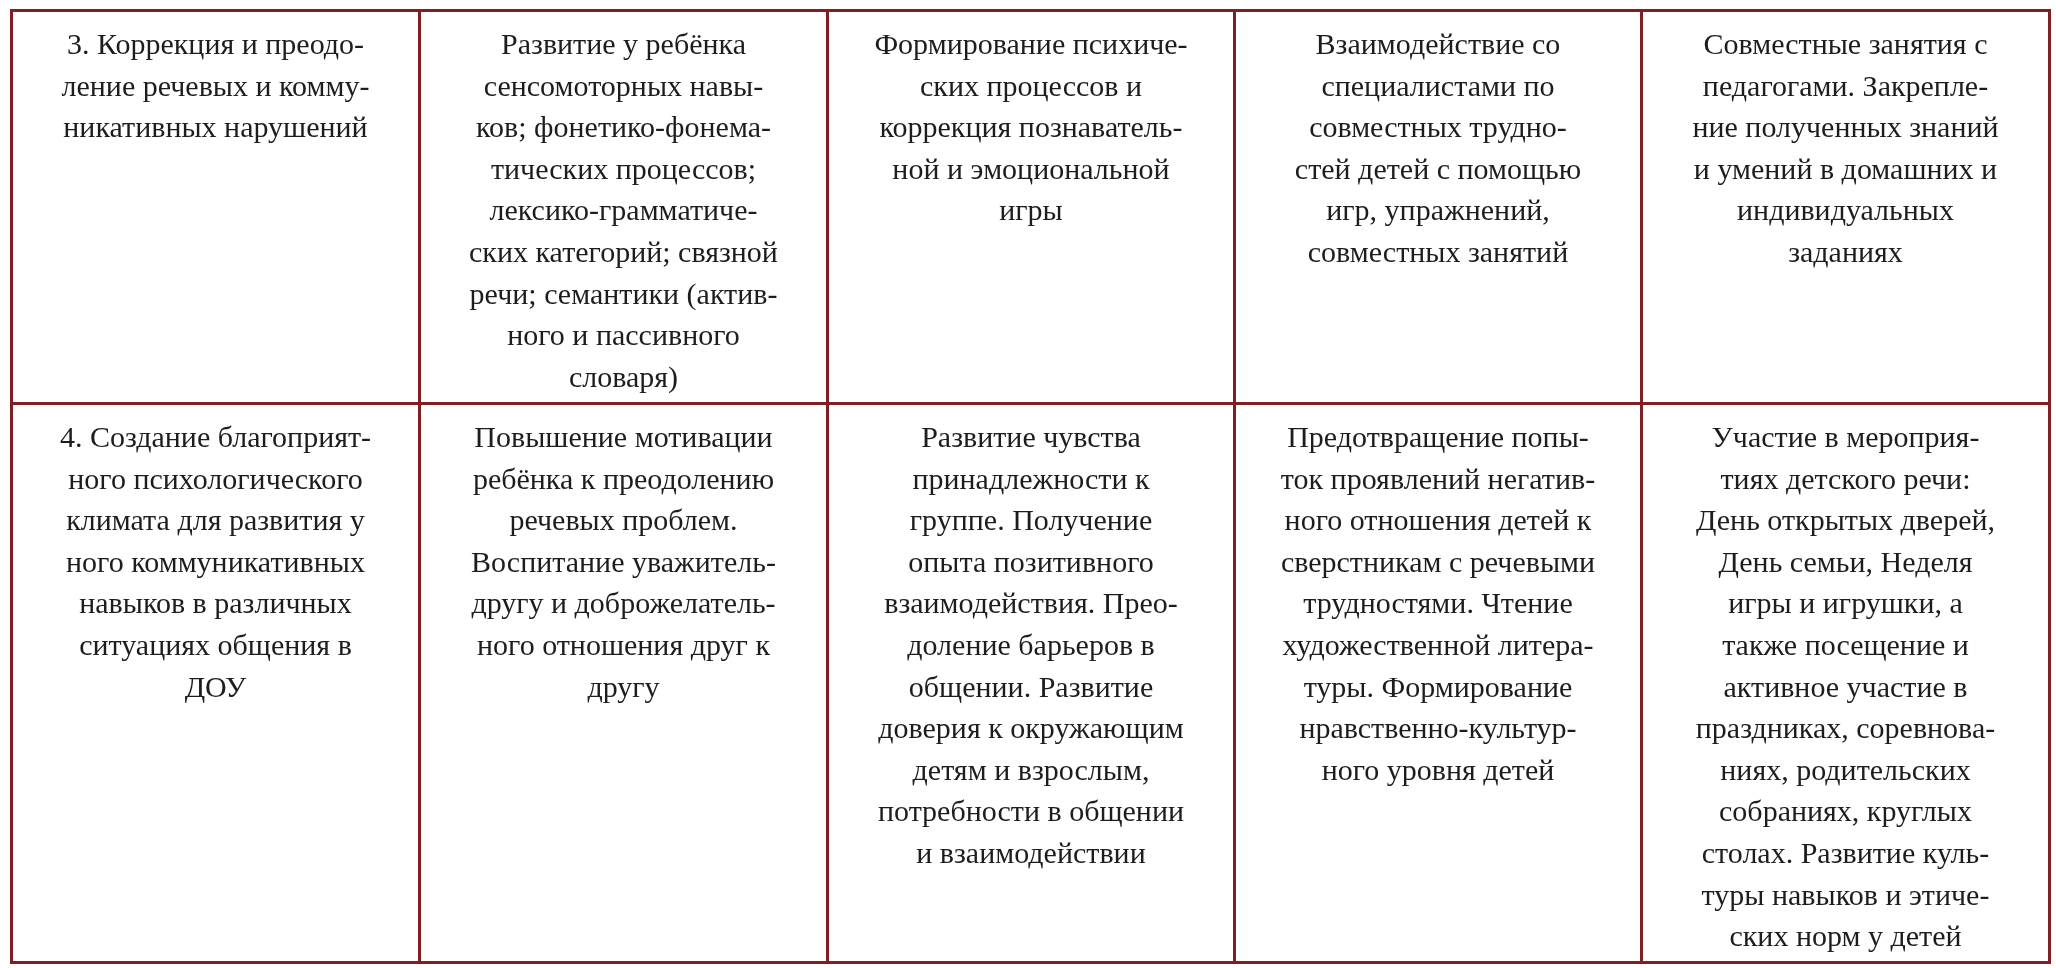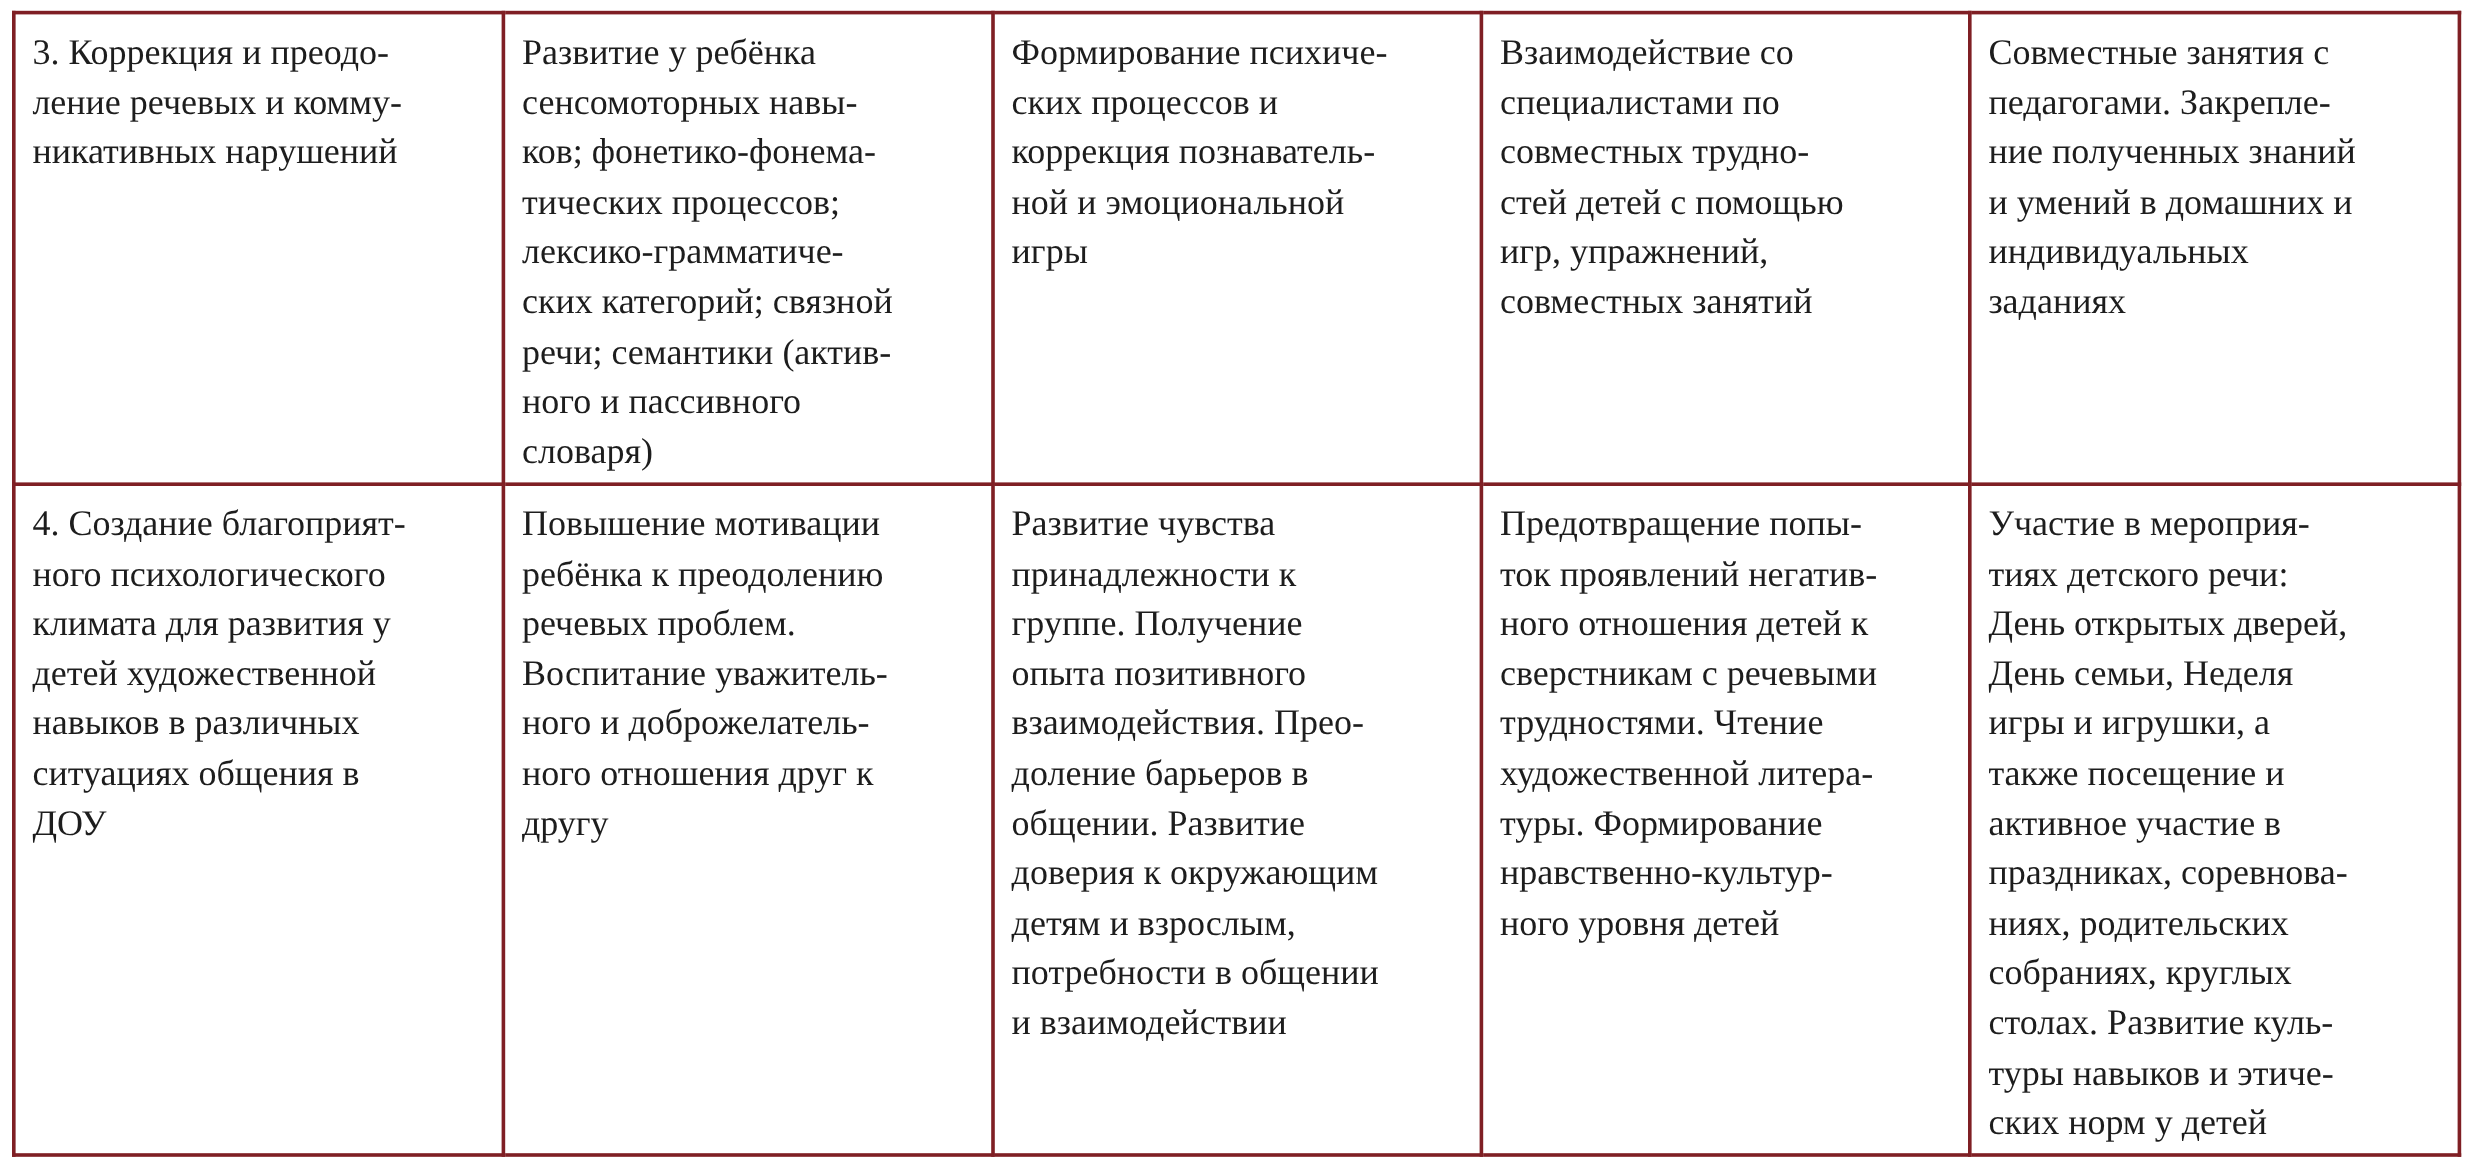--- a/index.html
+++ b/index.html
@@ -22,21 +22,21 @@
       table-layout: fixed;
       font-family: "Liberation Serif", "DejaVu Serif", serif;
       font-size: 30px;
       line-height: 41.6px;
       color: #1d1d1d;
     }
     .doc-table td {
       border: 3px solid #7f1f24;
       vertical-align: top;
       padding: 11px 14px 4px 14px;
-      text-align: left;
+      text-align: center;
       word-wrap: break-word;
     }
     .doc-table tr.row-3 td { height: 375px; }
     .doc-table tr.row-4 td { height: 540px; }
     .cell-line { display: block; white-space: nowrap; }
   </style>
 </head>
 <body>
 
 <table class="doc-table">
@@ -87,31 +87,31 @@
           <span class="cell-line">и умений в домашних и</span>
           <span class="cell-line">индивидуальных</span>
           <span class="cell-line">заданиях</span>
         </td>
     </tr>
     <tr class="row-4">
       <td>
           <span class="cell-line">4. Создание благоприят-</span>
           <span class="cell-line">ного психологического</span>
           <span class="cell-line">климата для развития у</span>
-          <span class="cell-line">детей художественной</span>
+          <span class="cell-line">ного коммуникативных</span>
           <span class="cell-line">навыков в различных</span>
           <span class="cell-line">ситуациях общения в</span>
           <span class="cell-line">ДОУ</span>
         </td>
       <td>
           <span class="cell-line">Повышение мотивации</span>
           <span class="cell-line">ребёнка к преодолению</span>
           <span class="cell-line">речевых проблем.</span>
           <span class="cell-line">Воспитание уважитель-</span>
-          <span class="cell-line">ного и доброжелатель-</span>
+          <span class="cell-line">другу и доброжелатель-</span>
           <span class="cell-line">ного отношения друг к</span>
           <span class="cell-line">другу</span>
         </td>
       <td>
           <span class="cell-line">Развитие чувства</span>
           <span class="cell-line">принадлежности к</span>
           <span class="cell-line">группе. Получение</span>
           <span class="cell-line">опыта позитивного</span>
           <span class="cell-line">взаимодействия. Прео-</span>
           <span class="cell-line">доление барьеров в</span>

